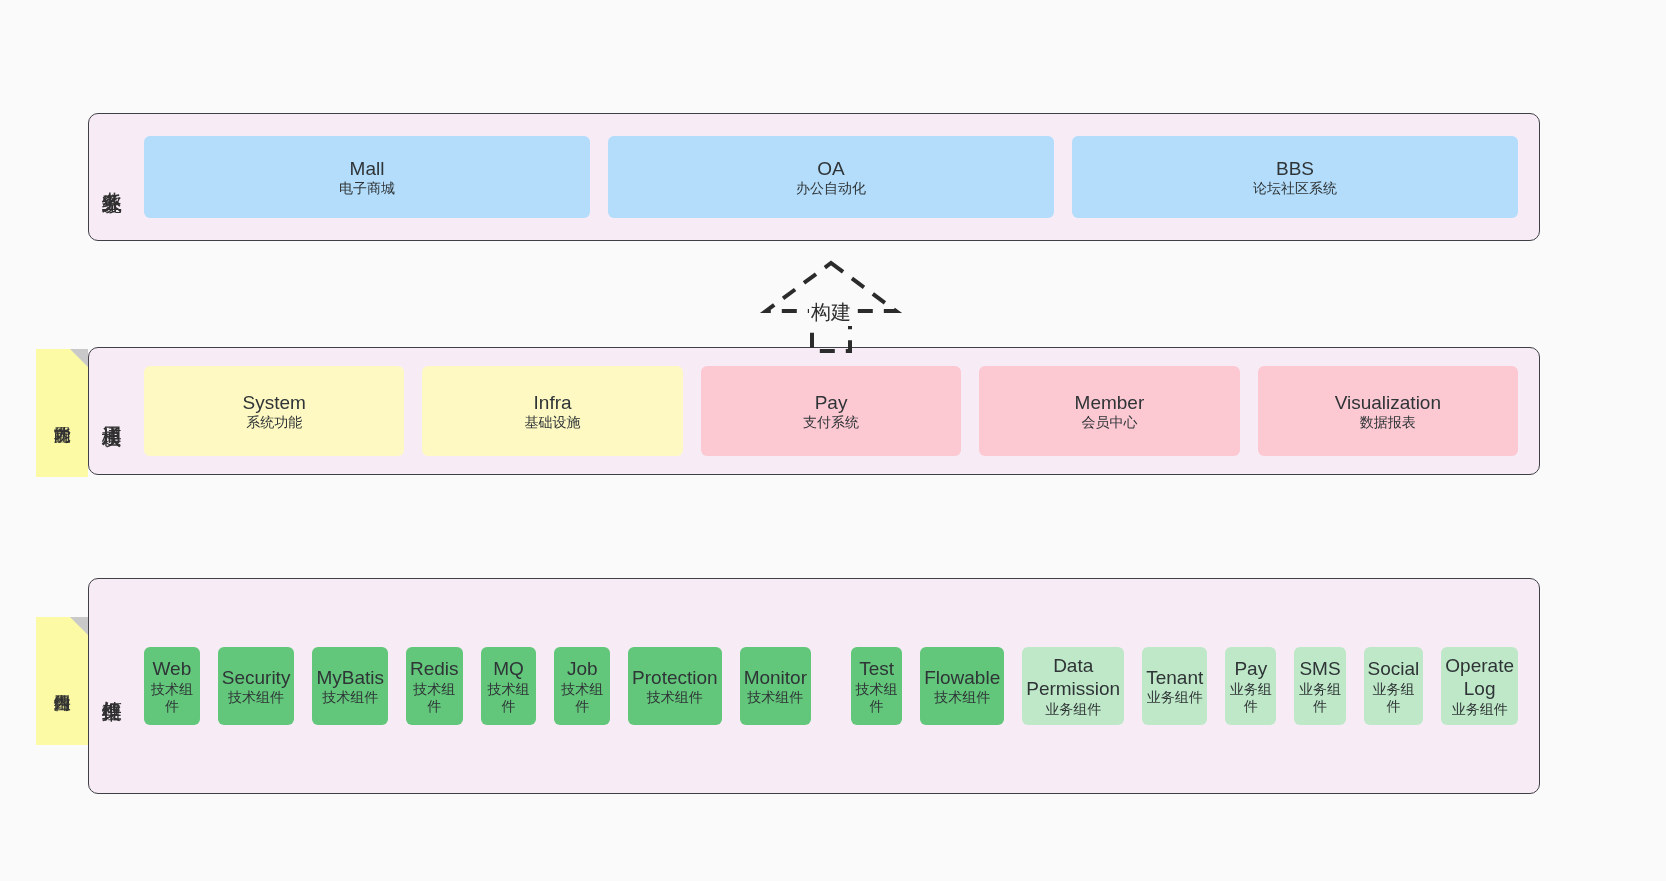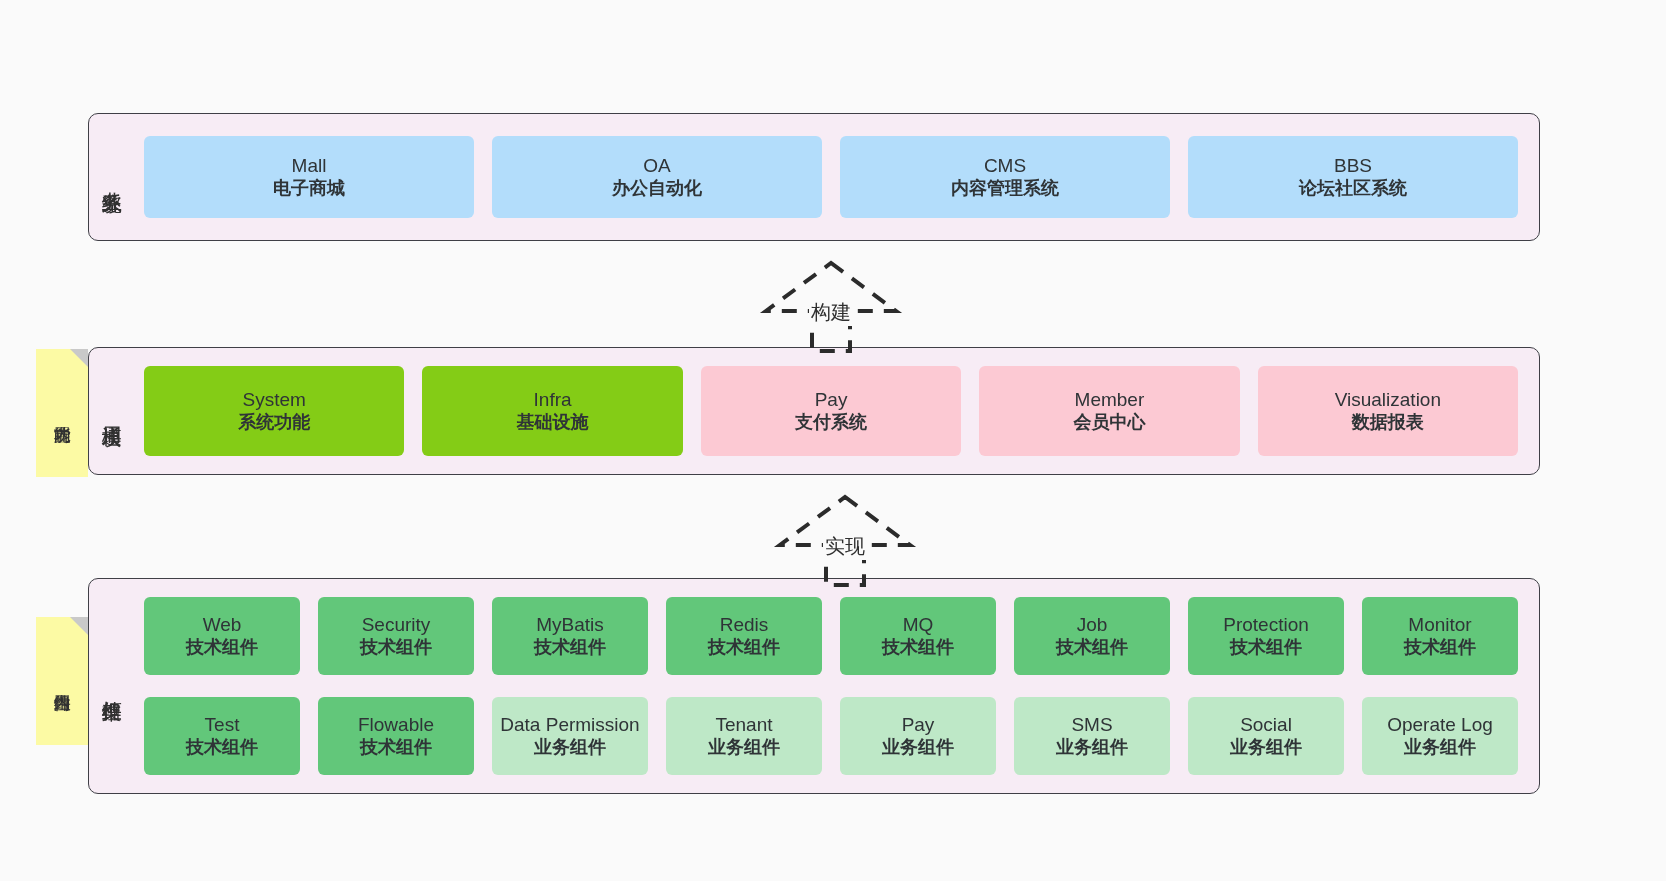--- a/index.html
+++ b/index.html
@@ -52,21 +52,21 @@
     user-select: none;
   }
 
   .layer-body {
     flex: 1 1 auto;
     display: flex;
     align-items: center;
     padding: 0 12px 0 0;
   }
   .layer-body.rows {
-    flex-direction: column;
+    flex-direction: row;
     justify-content: center;
     gap: 22px;
   }
   .row {
     display: flex;
     width: 100%;
     align-items: stretch;
   }
 
   
@@ -77,24 +77,24 @@
     display: flex;
     flex-direction: column;
     align-items: center;
     justify-content: center;
     text-align: center;
     line-height: 1.22;
     padding: 6px 4px;
     color: #2f3437;
   }
   .cell .t1 { font-size: 19px; }
-  .cell .t2 { font-size: 18px; font-weight: bold; }
+  .cell .t2 { font-size: 14px; }
 
   .cell.blue       { background: #b3ddfb; height: 82px; }
-  .cell.red        { background: #84cc16; height: 90px; }
+  .cell.red        { background: #fef9c3; height: 90px; }
   .cell.pink       { background: #fcc9d3; height: 90px; }
   .cell.green      { background: #62c77a; height: 78px; }
   .cell.greenlight { background: #bee8c7; height: 78px; border-radius: 6px; }
 
   
   .note {
     position: absolute;
     width: 52px;
     background: #fcfaa4;
     display: flex;
@@ -150,24 +150,20 @@
     <div class="layer-body">
       <div class="cell blue">
         <span class="t1">Mall</span>
         <span class="t2">电子商城</span>
       </div>
       <div class="cell blue">
         <span class="t1">OA</span>
         <span class="t2">办公自动化</span>
       </div>
       <div class="cell blue">
-        <span class="t1">CMS</span>
-        <span class="t2">内容管理系统</span>
-      </div>
-      <div class="cell blue">
         <span class="t1">BBS</span>
         <span class="t2">论坛社区系统</span>
       </div>
     </div>
   </div>
 
   <div class="arrow" style="left:746px; top:255px;">
     <svg viewBox="0 0 170 100" preserveAspectRatio="none" aria-hidden="true">
       <path d="M 85 8 L 150 56 L 104 56 L 104 96 L 66 96 L 66 56 L 20 56 Z" fill="none" stroke="#2b2b2b" stroke-width="4" stroke-dasharray="15,11" stroke-linejoin="miter"></path>
     </svg>
@@ -196,26 +192,20 @@
         <span class="t1">Member</span>
         <span class="t2">会员中心</span>
       </div>
       <div class="cell pink">
         <span class="t1">Visualization</span>
         <span class="t2">数据报表</span>
       </div>
     </div>
   </div>
 
-  <div class="arrow" style="left:760px; top:489px;">
-    <svg viewBox="0 0 170 100" preserveAspectRatio="none" aria-hidden="true">
-      <path d="M 85 8 L 150 56 L 104 56 L 104 96 L 66 96 L 66 56 L 20 56 Z" fill="none" stroke="#2b2b2b" stroke-width="4" stroke-dasharray="15,11" stroke-linejoin="miter"></path>
-    </svg>
-    <span class="arrow-label">实现</span>
-  </div>
 
   <div class="note" style="left:36px; top:617px; height:128px;">
     <span>内置组件</span>
   </div>
   <div class="layer" id="layer-framework-components" style="left:88px; top:578px; width:1452px; height:216px;">
     <div class="layer-title">框架组件</div>
     <div class="layer-body rows">
 
       <div class="row">
         <div class="cell green">

